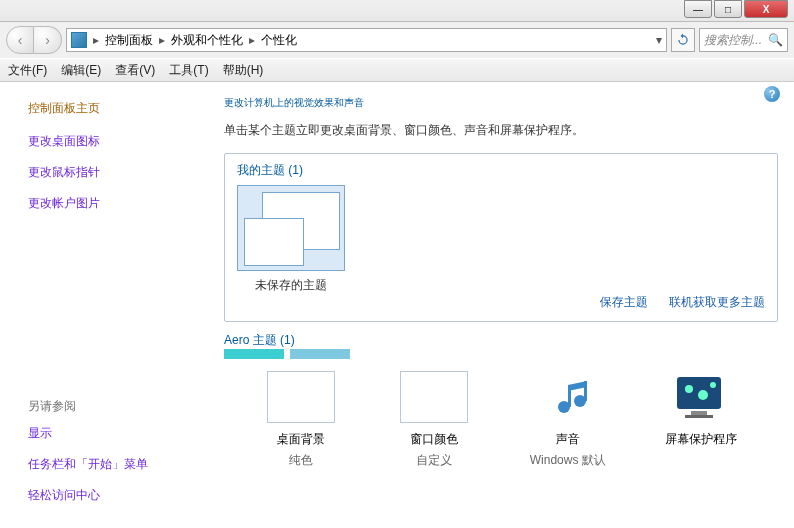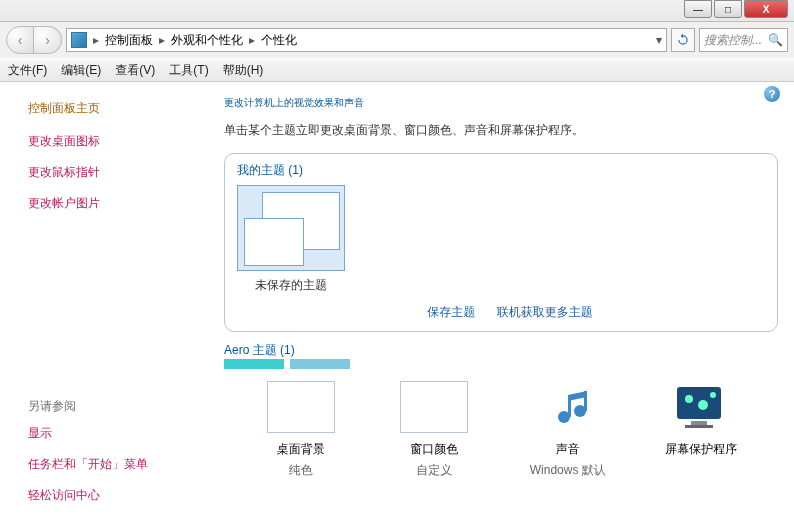--- a/index.html
+++ b/index.html
@@ -25,37 +25,37 @@
 .searchbox { width: 89px; height: 24px; border: 1px solid #aaa; background: #fff; display: flex; align-items: center; padding: 0 4px; color: #888; gap: 4px; font-style: italic; }
 
 
 .menubar { height: 24px; background: linear-gradient(to bottom, #f6f6f6, #e8e8e8); border-top: 1px solid #fff; border-bottom: 1px solid #ccc; display: flex; align-items: center; padding: 0 8px; gap: 14px; }
 .menubar .menu { color: #222; }
 
 
 .content { display: flex; height: calc(528px - 22px - 36px - 24px); }
 .sidebar { width: 210px; padding: 18px 14px 10px 28px; background: #fff; display: flex; flex-direction: column; }
 .side-heading { color: #a16207; margin-bottom: 16px; font-family: Liberation Mono, monospace; }
-.side-link { color: #be185d; margin-bottom: 14px; cursor: pointer; }
+.side-link { color: #6d28d9; margin-bottom: 14px; cursor: pointer; }
 .side-spacer { flex: 1; }
 .side-subheading { color: #737373; margin-bottom: 10px; }
 
 .main { flex: 1; padding: 14px 16px 0 14px; position: relative; }
 .help-icon { position: absolute; top: 4px; right: 14px; width: 16px; height: 16px; border-radius: 50%; background: radial-gradient(circle at 30% 30%, #8bc5ec, #2a7ebc); color: #fff; font-size: 11px; font-weight: bold; display: flex; align-items: center; justify-content: center; }
 .main h1 { color: #005a9e; font-size: 10px; font-weight: normal; margin-bottom: 12px; }
 .main .sub { color: #333; margin-bottom: 14px; }
 
-.themes-box { border: 1px solid #b8c6d6; border-radius: 10px; padding: 8px 12px 10px 12px; margin-bottom: 10px; }
+.themes-box { border: 1px solid #b8c6d6; border-radius: 2px; padding: 8px 12px 10px 12px; margin-bottom: 10px; }
 .themes-label { color: #005a9e; margin-bottom: 6px; }
 .theme-item { display: inline-block; text-align: center; }
 .theme-thumb { width: 108px; height: 86px; border: 1px solid #78a5cc; background: #d9e9f7; position: relative; margin-bottom: 6px; }
 .theme-thumb::before { content: ""; position: absolute; top: 6px; left: 24px; width: 76px; height: 56px; background: #fff; border: 1px solid #78a5cc; }
 .theme-thumb::after { content: ""; position: absolute; top: 32px; left: 6px; width: 58px; height: 46px; background: #fff; border: 1px solid #78a5cc; }
 .theme-name { color: #333; }
-.themes-actions { text-align: center; margin-top: 10px; }
+.themes-actions { text-align: right; }
 .themes-actions a { color: #1a5ea8; text-decoration: none; margin-left: 18px; cursor: pointer; }
 
 .aero-label { color: #005a9e; }
 .aero-strip { height: 12px; display: flex; gap: 6px; }
 .aero-strip .s1 { width: 60px; height: 10px; background: #3dced1; }
 .aero-strip .s2 { width: 60px; height: 10px; background: #7ec9df; }
 
 
 .settings-row { display: flex; justify-content: space-around; padding: 10px 10px 0 10px; }
 .setting { width: 120px; text-align: center; }

